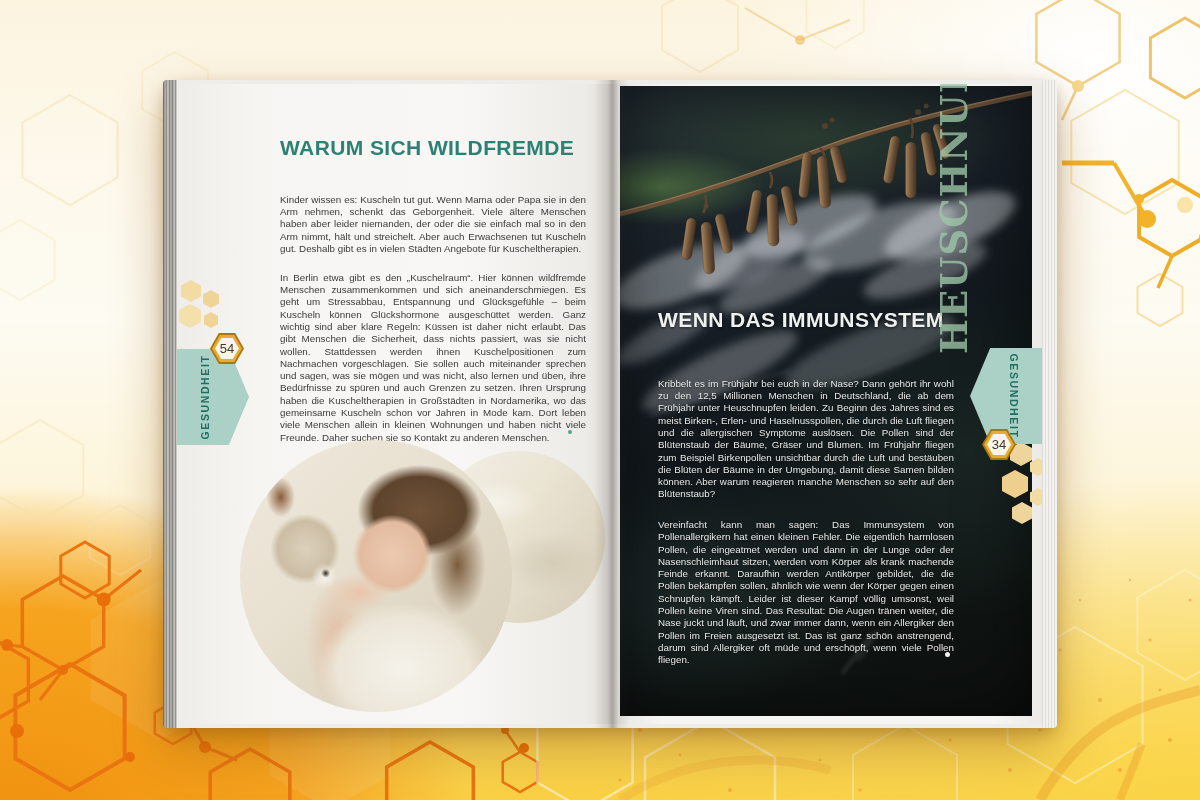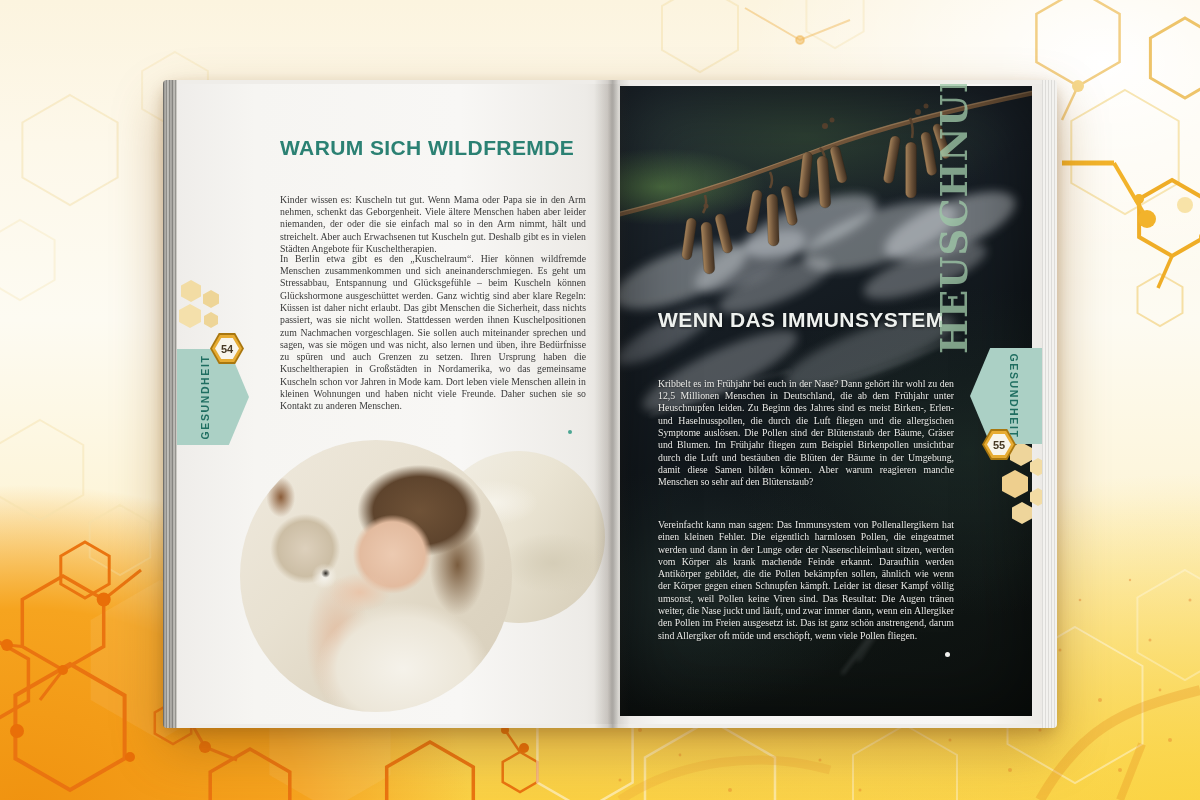--- a/index.html
+++ b/index.html
@@ -28,24 +28,24 @@
   .page-left{left:14px;width:435px;
     background:linear-gradient(90deg,#efedea 0%,#f6f5f2 18%,#f8f7f5 65%,#edebe7 94%,#e2dfda 100%);}
   .page-right{left:449px;width:430px;
     background:linear-gradient(90deg,#e8e6e2 0%,#f6f5f3 12%,#f7f6f4 88%,#eceae6 100%);}
   .spine-shadow{position:absolute;left:431px;top:0;width:36px;height:100%;z-index:9;pointer-events:none;
     background:linear-gradient(90deg,rgba(60,50,40,0) 0%,rgba(60,50,40,0.16) 38%,rgba(25,20,15,0.30) 52%,rgba(60,50,40,0.10) 68%,rgba(60,50,40,0) 100%);}
 
   
   .headline{position:absolute;font-size:21px;font-weight:600;letter-spacing:0.4px;line-height:1.3;}
   .headline-left{left:103px;top:50px;width:310px;color:#2b8173;}
-  .bodytext{position:absolute;font-family:Liberation Serif, serif;font-size:9.8px;line-height:12.3px;
+  .bodytext{position:absolute;font-family:Liberation Sans, sans-serif;font-size:9.8px;line-height:12.3px;
     text-align:justify;hyphens:auto;-webkit-hyphens:auto;color:#3a3a3a;}
   .p-l1{left:103px;top:100px;width:306px;}
-  .p-l2{left:103px;top:159px;width:306px;}
+  .p-l2{left:103px;top:178px;width:306px;}
   .dot-line{text-align:right;margin-top:-11px;height:0;}
   .dot{display:inline-block;border-radius:50%;}
   .dot-teal{width:4px;height:4px;background:#4ba693;margin-right:14px;}
   .dot-white{width:5px;height:5px;background:#f0f0ee;margin-right:4px;}
 
   .circle{position:absolute;border-radius:50%;}
   .circle-big{left:63px;top:356px;width:272px;height:272px;z-index:4;
     background:
       radial-gradient(circle 5px at 31.5% 49%, #2c2822 0%, rgba(44,40,34,0) 90%),
       radial-gradient(circle 15px at 31% 50%, #f7f5ef 0%, rgba(247,245,239,0) 85%),
@@ -74,21 +74,21 @@
   .tab-label{white-space:nowrap;font-size:10.5px;font-weight:700;letter-spacing:1.6px;color:#1f6e61;}
   .tab-left .tab-label{transform:rotate(-90deg) translateY(-8px);}
   .tab-right .tab-label{transform:rotate(90deg) translateY(-8px);}
   .hex-badge{position:absolute;width:34px;height:31px;z-index:11;}
   .badge-54{left:33px;top:249px;}
   .badge-55{left:370px;top:345px;}
   .hex{position:absolute;clip-path:polygon(26% 0,74% 0,100% 50%,74% 100%,26% 100%,0 50%);}
   .hex-o{inset:0;background:#a9770f;}
   .hex-m{inset:2px;background:#e7ac33;}
   .hex-i{inset:5px;background:#f8f5ec;display:flex;align-items:center;justify-content:center;
-    font-size:11px;font-weight:700;color:#463823;}
+    font-size:13px;font-weight:400;color:#463823;}
 
   .mini-hex{position:absolute;clip-path:polygon(50% 0,100% 25%,100% 75%,50% 100%,0 75%,0 25%);}
   .honeycomb{position:absolute;z-index:2;}
 
   
   .photo{position:absolute;left:8px;top:2px;right:10px;bottom:8px;overflow:hidden;
     background:
       radial-gradient(ellipse 150px 55px at 10% 16%, rgba(108,158,78,0.55), rgba(108,158,78,0) 70%),
       radial-gradient(ellipse 300px 110px at 45% 8%, rgba(62,92,56,0.45), rgba(62,92,56,0) 70%),
       radial-gradient(ellipse 260px 170px at 18% 80%, rgba(46,66,60,0.40), rgba(46,66,60,0) 72%),
@@ -365,19 +365,19 @@
       </div>
 
       <div class="tab tab-right">
         <div class="tab-inner">
             <span class="tab-label">GESUNDHEIT</span>
           </div>
       </div>
       <div class="hex-badge badge-55">
         <div class="hex hex-o"></div>
           <div class="hex hex-m"></div>
-        <div class="hex hex-i">55</div>
+        <div class="hex hex-i">34</div>
       </div>
     </div>
 
     <div class="spine-shadow"></div>
   </div>
 </div>
 
 </body></html>

